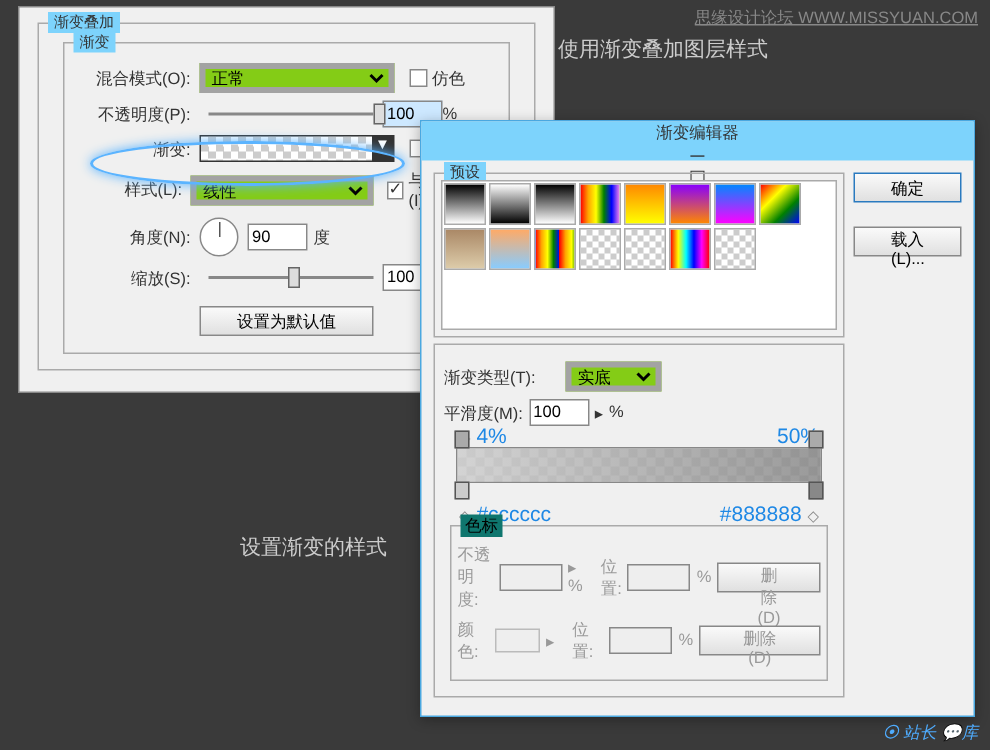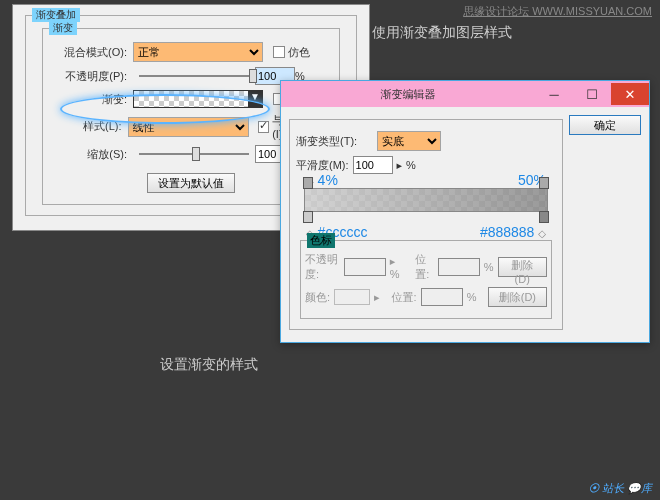--- a/index.html
+++ b/index.html
@@ -11,38 +11,38 @@
 .annotation1 { position: absolute; left: 372px; top: 24px; color: #ccc; font-size: 14px; z-index: 5; }
 .annotation2 { position: absolute; left: 160px; top: 356px; color: #ccc; font-size: 14px; z-index: 5; }
 
 
 .dlg1 { position: absolute; left: 12px; top: 4px; width: 358px; background: #f0f0f0; border: 1px solid #888; padding: 6px 2px 10px 2px; z-index: 10; }
 .groupbox { border: 1px solid #aaa; margin: 4px 10px; padding: 8px 6px 6px 6px; position: relative; }
 .grouplbl { position: absolute; top: -8px; left: 6px; background: #7dd3fc; padding: 0 4px; font-size: 10px; color: #333; }
 
 .row { display: flex; align-items: center; margin: 5px 0; font-size: 11px; color: #333; }
 .lbl { width: 78px; text-align: right; margin-right: 6px; }
-.sel { height: 20px; font-size: 11px; border: 1px solid #a3a3a3; background: #fdba74; }
+.sel { height: 20px; font-size: 11px; border: 4px solid #a3a3a3; background: #84cc16; }
 .num { width: 40px; height: 18px; font-size: 11px; border: 1px solid #888; background: #fff; text-align: left; padding: 0 2px; }
 .cb { width: 12px; height: 12px; border: 1px solid #888; background: #fff; display: inline-block; margin-right: 3px; position: relative; }
 .cb.checked::after { content: "✓"; position: absolute; left: 0; top: -3px; font-size: 11px; }
 .slider { flex: 1; height: 2px; background: #888; position: relative; margin: 0 6px; }
 .slider .thumb { position: absolute; width: 8px; height: 14px; background: #ddd; border: 1px solid #666; top: -6px; }
 .dial { width: 26px; height: 26px; border: 1px solid #888; border-radius: 50%; background: #fff; position: relative; margin-right: 6px; }
 .dial::after { content: ""; position: absolute; left: 12px; top: 2px; width: 1px; height: 10px; background: #555; }
 .gradbar { width: 130px; height: 18px; border: 1px solid #333; background: repeating-conic-gradient(#ccc 0 25%, #fff 0 50%) 0 0/10px 10px; display: flex; align-items: center; justify-content: flex-end; }
 .gradbar .dd { width: 14px; height: 18px; background: #333; color: #fff; text-align: center; line-height: 14px; font-size: 10px; }
 
 .highlight { position: absolute; left: 60px; top: 94px; width: 210px; height: 30px; border: 2px solid #5bb4ff; border-radius: 50%; box-shadow: 0 0 8px #5bb4ff; z-index: 15; pointer-events: none; }
 
-.btn { height: 20px; font-size: 11px; border: 1px solid #888; background: linear-gradient(#fafafa,#e0e0e0); padding: 0 10px; }
+.btn { height: 20px; font-size: 11px; border: 1px solid #888; background: linear-gradient(#fafafa,#e0e0e0); padding: 0 24px; }
 
 
 .dlg2 { position: absolute; left: 280px; top: 80px; width: 370px; background: #f0f0f0; border: 1px solid #4aa8e0; z-index: 20; box-shadow: 0 2px 8px rgba(0,0,0,.3); }
-.titlebar { height: 26px; background: #f9a8d4; display: flex; align-items: center; font-size: 11px; color: #333; }
+.titlebar { height: 26px; background: #7dd3fc; display: flex; align-items: center; font-size: 11px; color: #333; flex-direction: column; }
 .titlebar .title { flex: 1; text-align: center; }
 .titlebar .tbtn { width: 38px; height: 22px; display: flex; align-items: center; justify-content: center; font-size: 13px; }
 .titlebar .close { background: #d9432f; color: #fff; }
 .dlg2-body { padding: 8px; display: flex; gap: 6px; }
 .dlg2-left { flex: 1; }
 .dlg2-right { width: 72px; display: flex; flex-direction: column; gap: 4px; }
 .dlg2-right .btn { width: 100%; }
 
 .presets-box { border: 1px solid #aaa; background: #fff; height: 100px; position: relative; }
 .preset-row { display: flex; }
@@ -110,20 +110,26 @@
       </div>
 
       <div class="row">
         <span class="lbl">样式(L):</span>
         <select class="sel" style="width:130px"><option>线性</option></select>
         <span style="width:10px"></span>
         <span class="cb checked"></span>
         <span>与图层对齐(I)</span>
       </div>
 
+      <div class="row">
+        <span class="lbl">角度(N):</span>
+        <div class="dial"></div>
+        <input class="num" value="90" style="">
+        <span style="margin-left:4px">度</span>
+      </div>
 
       <div class="row">
         <span class="lbl">缩放(S):</span>
         <div class="slider" style="max-width:110px">
             <div class="thumb" style="left:48%"></div>
           </div>
         <input class="num" value="100" style="">
         <span>%</span>
       </div>
 
@@ -137,20 +143,44 @@
 
 <div class="dlg2">
   <div class="titlebar">
     <span class="title">渐变编辑器</span>
     <div class="tbtn">─</div>
     <div class="tbtn">☐</div>
     <div class="tbtn close">✕</div>
   </div>
   <div class="dlg2-body">
     <div class="dlg2-left">
+      <div class="groupbox" style="margin:0;padding:4px;">
+        <span class="grouplbl">预设</span>
+        <div class="presets-box">
+          <div class="preset-row">
+            <div class="preset" style="background:linear-gradient(#000,#fff)"></div>
+            <div class="preset" style="background:linear-gradient(#fff,#000)"></div>
+            <div class="preset" style="background:linear-gradient(#000,transparent)"></div>
+            <div class="preset" style="background:linear-gradient(90deg,red,orange,yellow,green,blue,violet)"></div>
+            <div class="preset" style="background:linear-gradient(#f80,#ff0)"></div>
+            <div class="preset" style="background:linear-gradient(#80f,#f80)"></div>
+            <div class="preset" style="background:linear-gradient(#08f,#f0f)"></div>
+            <div class="preset" style="background:linear-gradient(135deg,red,yellow,green,blue)"></div>
+          </div>
+          <div class="preset-row">
+            <div class="preset" style="background:linear-gradient(#a86,#dca)"></div>
+            <div class="preset" style="background:linear-gradient(#fa6,#8cf)"></div>
+            <div class="preset" style="background:repeating-linear-gradient(90deg,red 0,orange 4px,yellow 8px,green 12px,blue 16px)"></div>
+            <div class="preset" style="background:repeating-conic-gradient(#ccc 0 25%,#fff 0 50%) 0 0/8px 8px"></div>
+            <div class="preset" style="background:repeating-conic-gradient(#ccc 0 25%,#fff 0 50%) 0 0/8px 8px"></div>
+            <div class="preset" style="background:linear-gradient(90deg,red,yellow,cyan,blue,magenta,red)"></div>
+            <div class="preset" style="background:repeating-conic-gradient(#ccc 0 25%,#fff 0 50%) 0 0/8px 8px"></div>
+          </div>
+        </div>
+      </div>
 
 
       <div class="gradedit-box">
         <div class="row">
           <span style="margin-right:20px">渐变类型(T):</span>
           <select class="sel" style="width:64px"><option>实底</option></select>
         </div>
         <div class="row">
           <span style="margin-right:4px">平滑度(M):</span>
           <input class="num" value="100" style="">
@@ -192,15 +222,16 @@
               <span>%</span>
             <button class="btn" style="margin-left:auto;color:#999" disabled="">删除(D)</button>
           </div>
         </div>
       </div>
 
     </div>
     <div class="dlg2-right">
       <button class="btn" style="border:1px solid #2a7abf">确定</button>
       <div style="height:8px"></div>
+      <button class="btn">载入(L)...</button>
     </div>
   </div>
 </div>
 
 </body></html>

